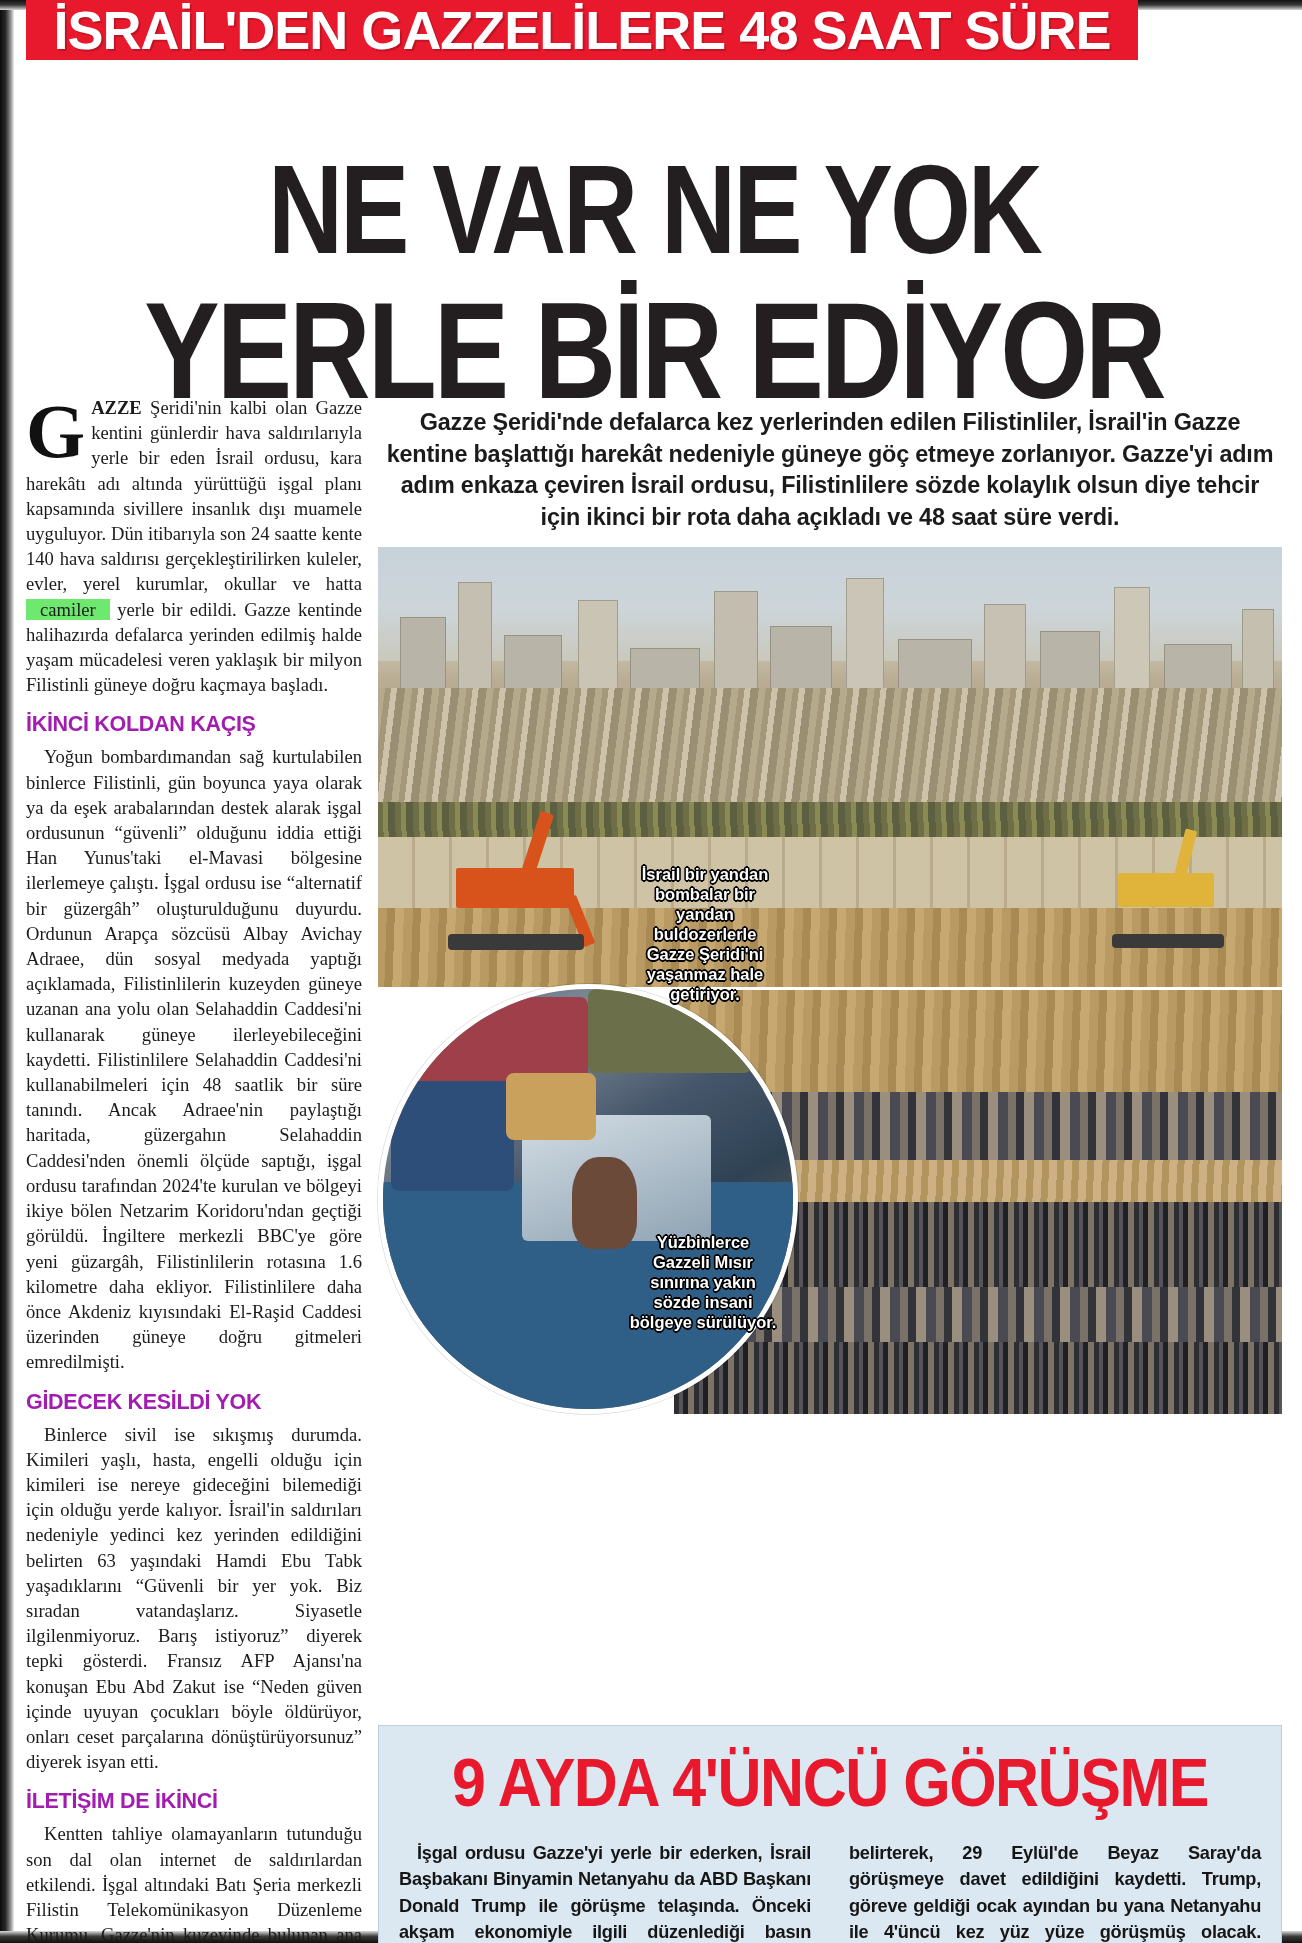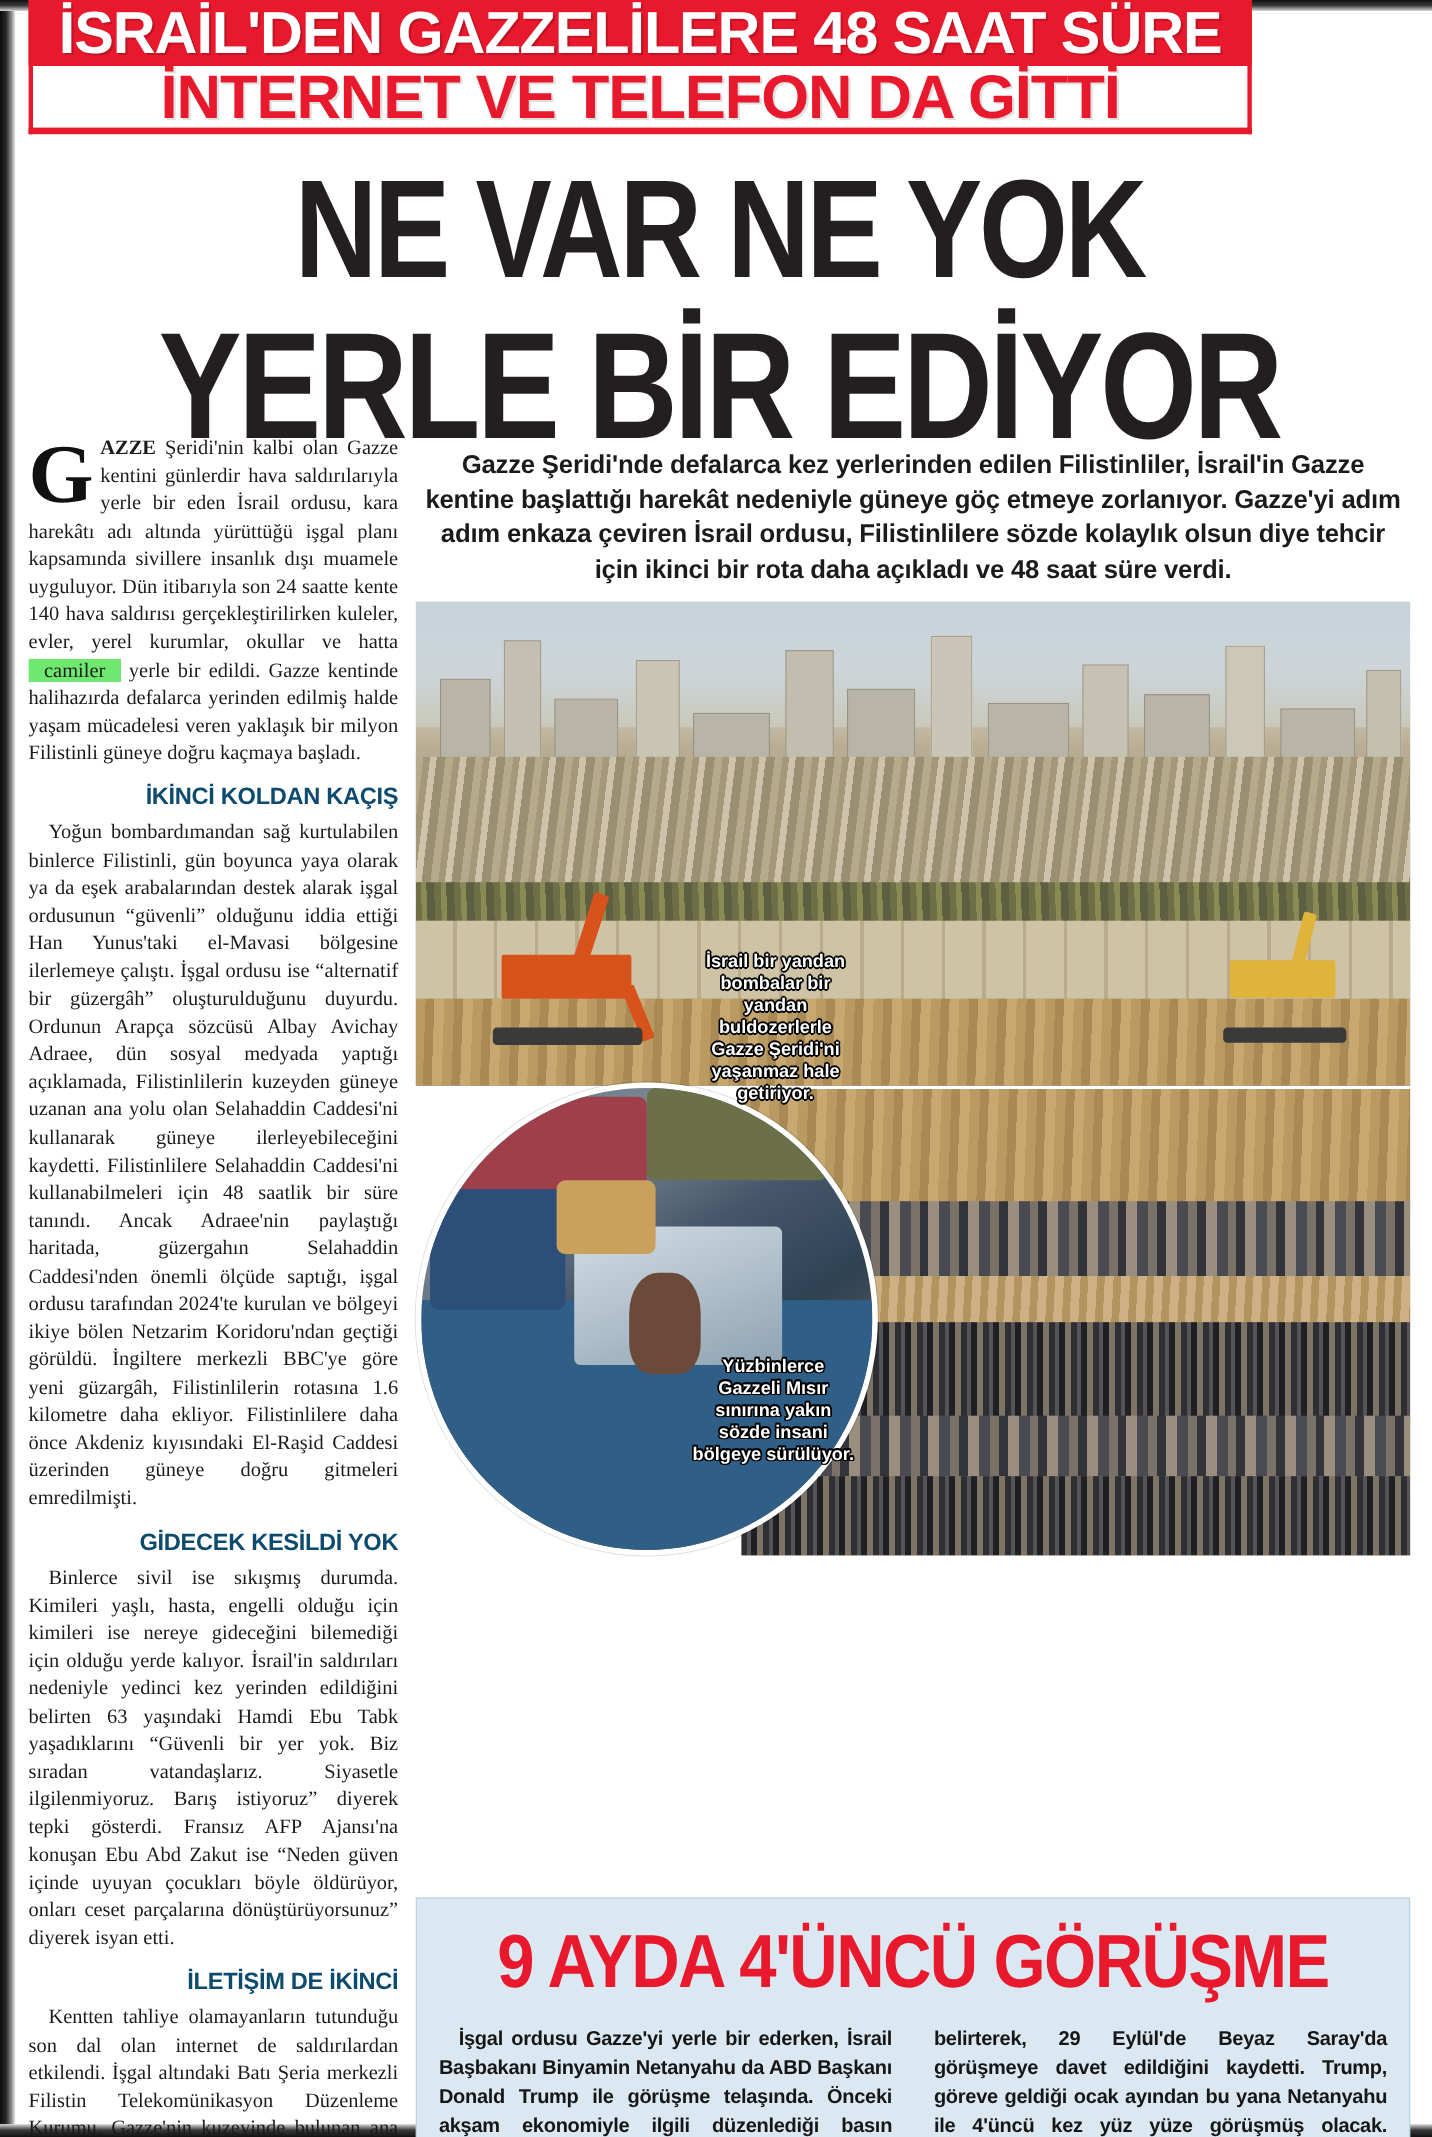--- a/index.html
+++ b/index.html
@@ -119,22 +119,22 @@
     line-height:60px;
     padding:6px 6px 0 0;
     color:#111;
   }
   .hl-green{background:#6ee86e;padding:0 14px;}
   .subhead{
     font-family:"Liberation Sans", sans-serif;
     font-weight:bold;
     font-size:21.5px;
     letter-spacing:-0.3px;
-    color:#0c4a6e;
-    text-align:right;
+    color:#a21caf;
+    text-align:left;
     margin:15px 0 7px 0;
   }
 
   
   .lead{
     font-family:"Liberation Sans", sans-serif;
     font-weight:bold;
     font-size:23.4px;
     line-height:31.5px;
     color:#1b1b1b;
@@ -246,23 +246,20 @@
 
 <div class="page">
 
   <div class="scan-edge-left"></div>
   <div class="scan-edge-top"></div>
   <div class="scan-edge-bottom"></div>
 
   <div class="kicker-wrap">
     <div class="kicker1">
       <span>İSRAİL'DEN GAZZELİLERE 48 SAAT SÜRE</span>
-    </div>
-    <div class="kicker2">
-      <span>İNTERNET VE TELEFON DA GİTTİ</span>
     </div>
   </div>
 
   <div class="masthead">
     <div class="headline-l1">NE VAR NE YOK</div>
     <div class="headline-l2">YERLE BİR EDİYOR</div>
   </div>
 
   <div class="content">
 

